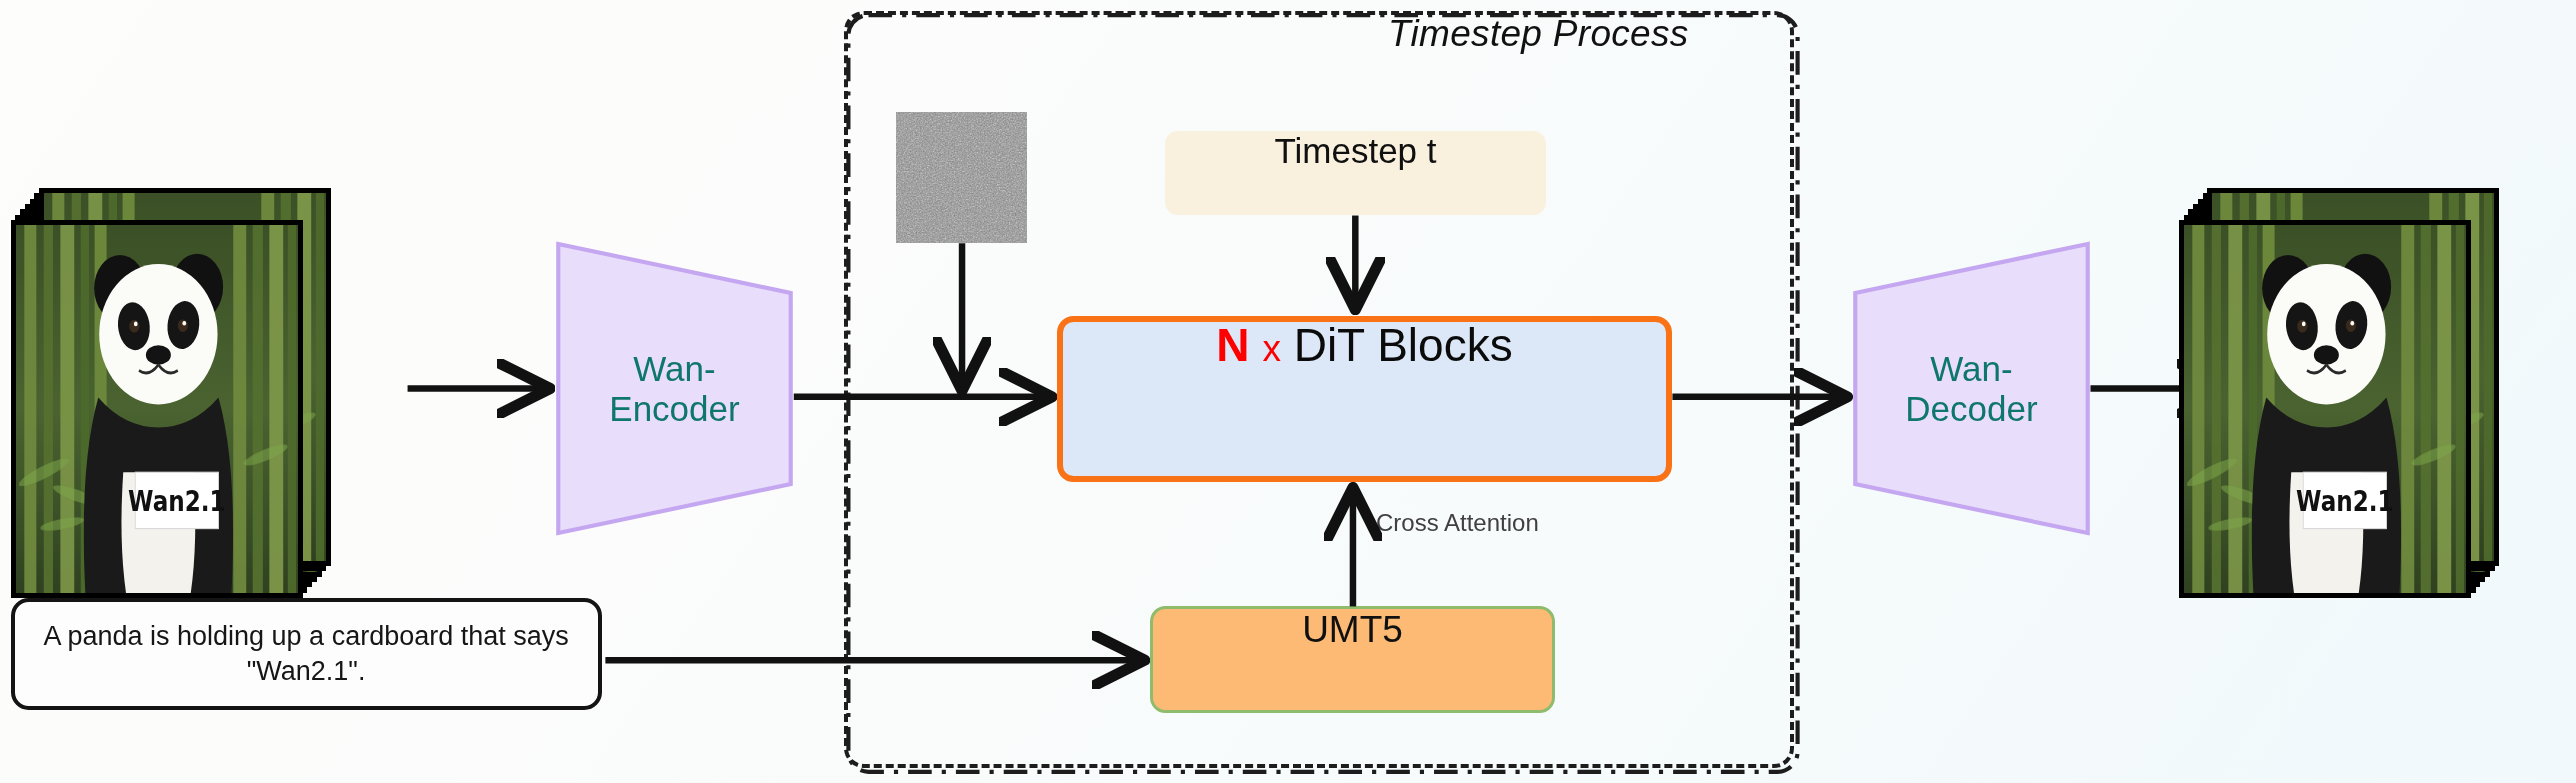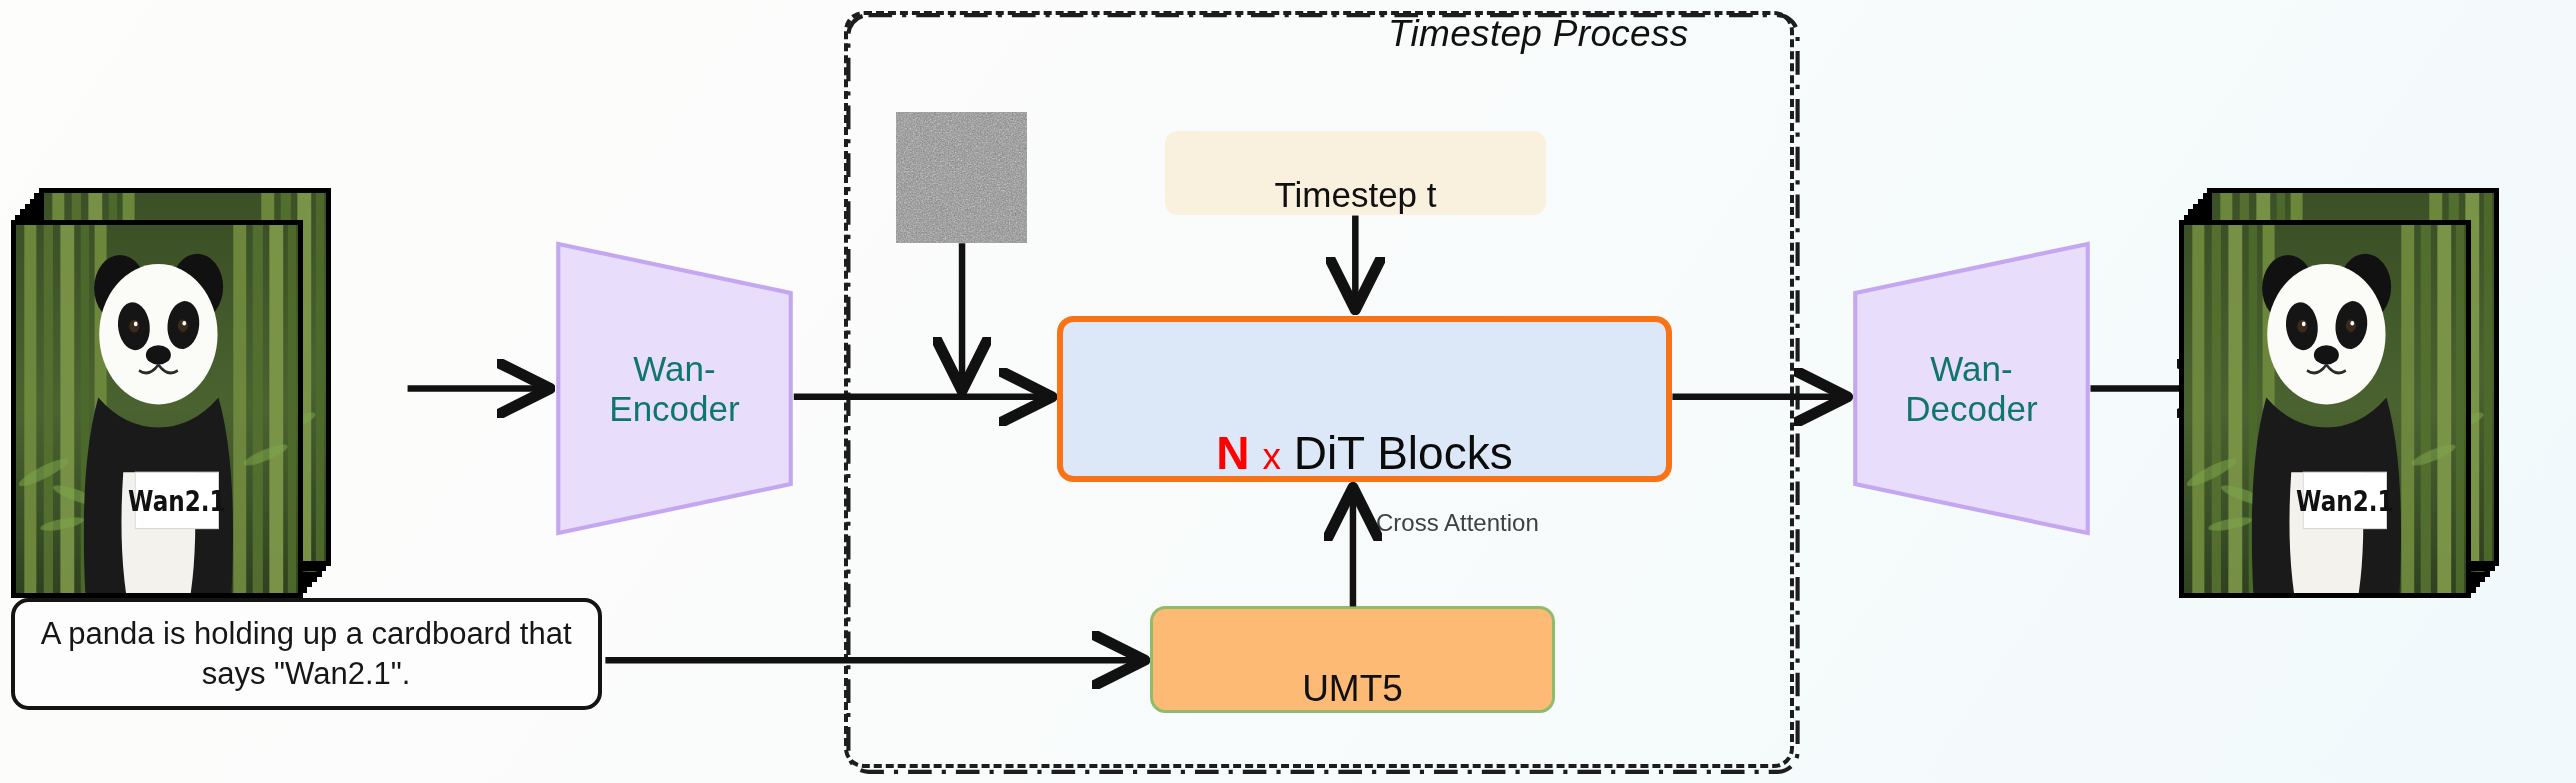--- a/index.html
+++ b/index.html
@@ -41,21 +41,21 @@
   .trap-label{
     position:absolute;left:0;top:0;width:100%;height:100%;
     display:flex;flex-direction:column;align-items:center;justify-content:center;
     font-size:35px;color:#0f766e;line-height:1.12;text-align:center;
     font-family:"Liberation Sans", sans-serif;
     pointer-events:none;
   }
 
   
   .node{
-    position:absolute;display:flex;align-items:flex-end;justify-content:center;
+    position:absolute;display:flex;align-items:flex-start;justify-content:center;
     box-sizing:border-box;text-align:center;
   }
   .node-timestep{
     left:1165px;top:131px;width:381px;height:84px;
     background:#f9f0de;border-radius:13px;
     font-size:35px;color:#101010;
     font-family:"Liberation Sans", sans-serif;
   }
   .node-dit{
     left:1057px;top:316px;width:615px;height:166px;
@@ -71,21 +71,21 @@
     font-size:37px;color:#101010;
     font-family:"Liberation Sans", sans-serif;
   }
 
   
   .prompt-box{
     position:absolute;left:10.6px;top:598px;width:591px;height:112px;
     background:#fdfdfd;border:4.1px solid #141414;border-radius:17.7px;
     box-sizing:border-box;
     display:flex;align-items:center;justify-content:center;
-    font-size:31px;line-height:1.30;color:#161616;text-align:center;
+    font-size:27px;line-height:1.30;color:#161616;text-align:center;
     font-family:"Liberation Sans", sans-serif;
     padding:0 15.4px;
   }
 
   
   .noise-patch{position:absolute;left:896px;top:112px;width:131px;height:131px;}
   .noise-patch svg{display:block;width:100%;height:100%;}
 
   
   .conn{position:absolute;left:0;top:0;width:2576px;height:783px;pointer-events:none;}

